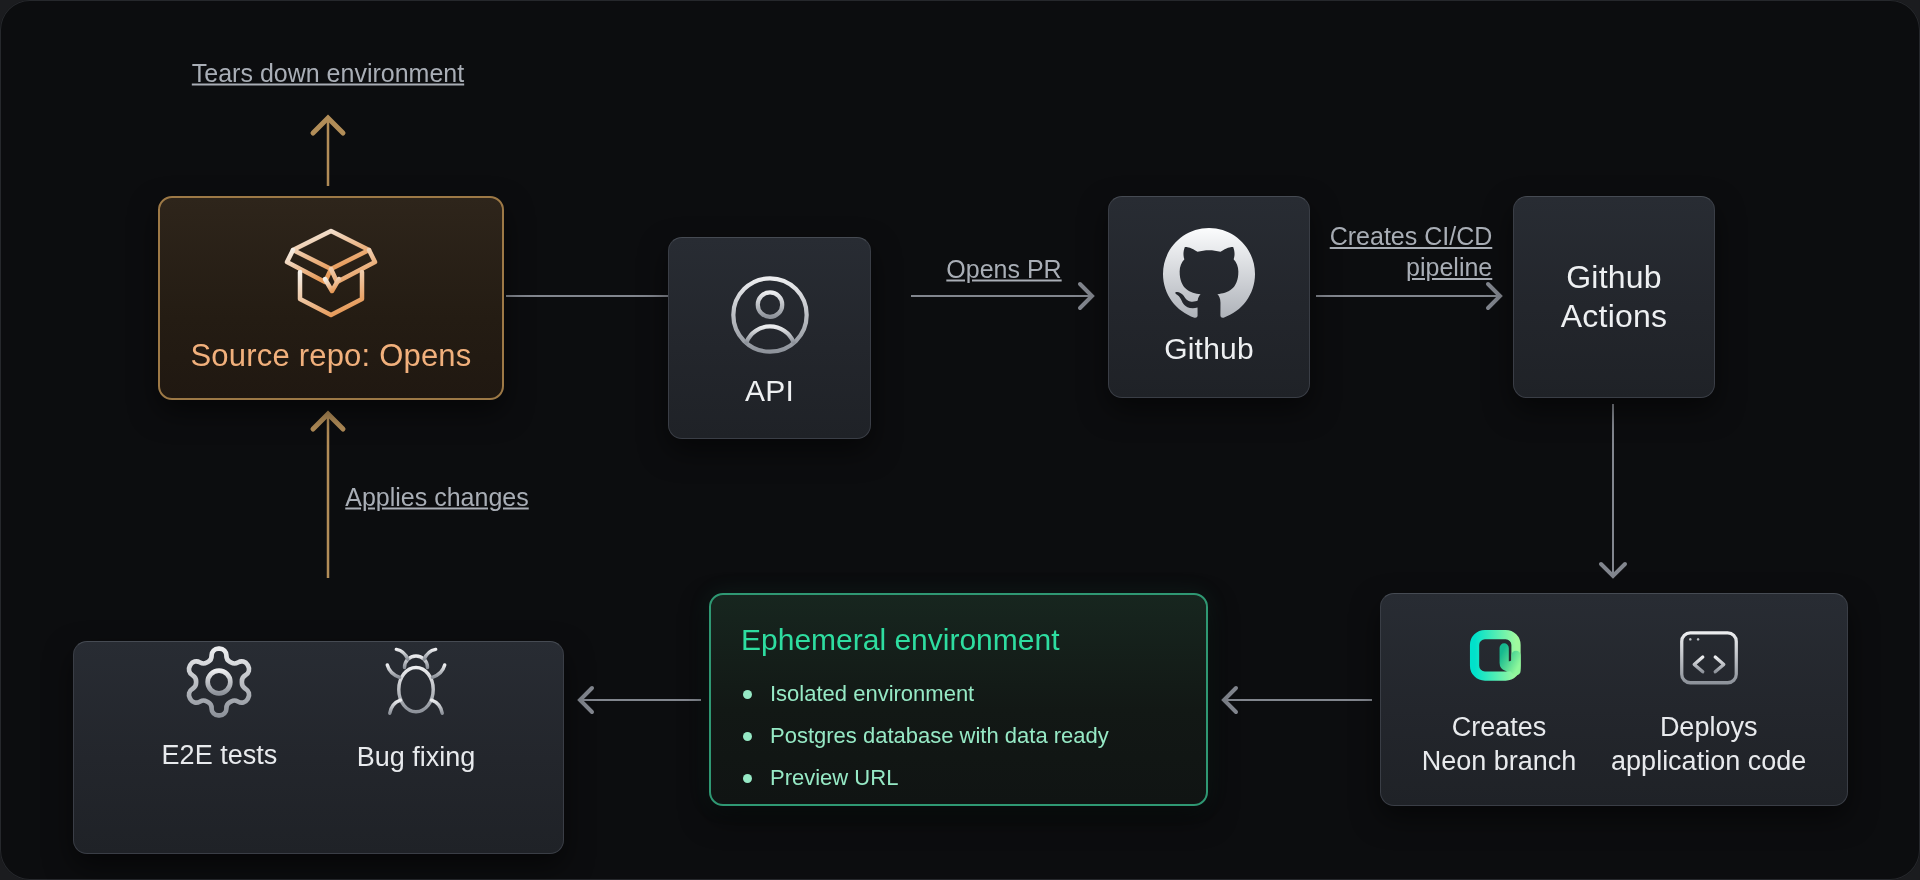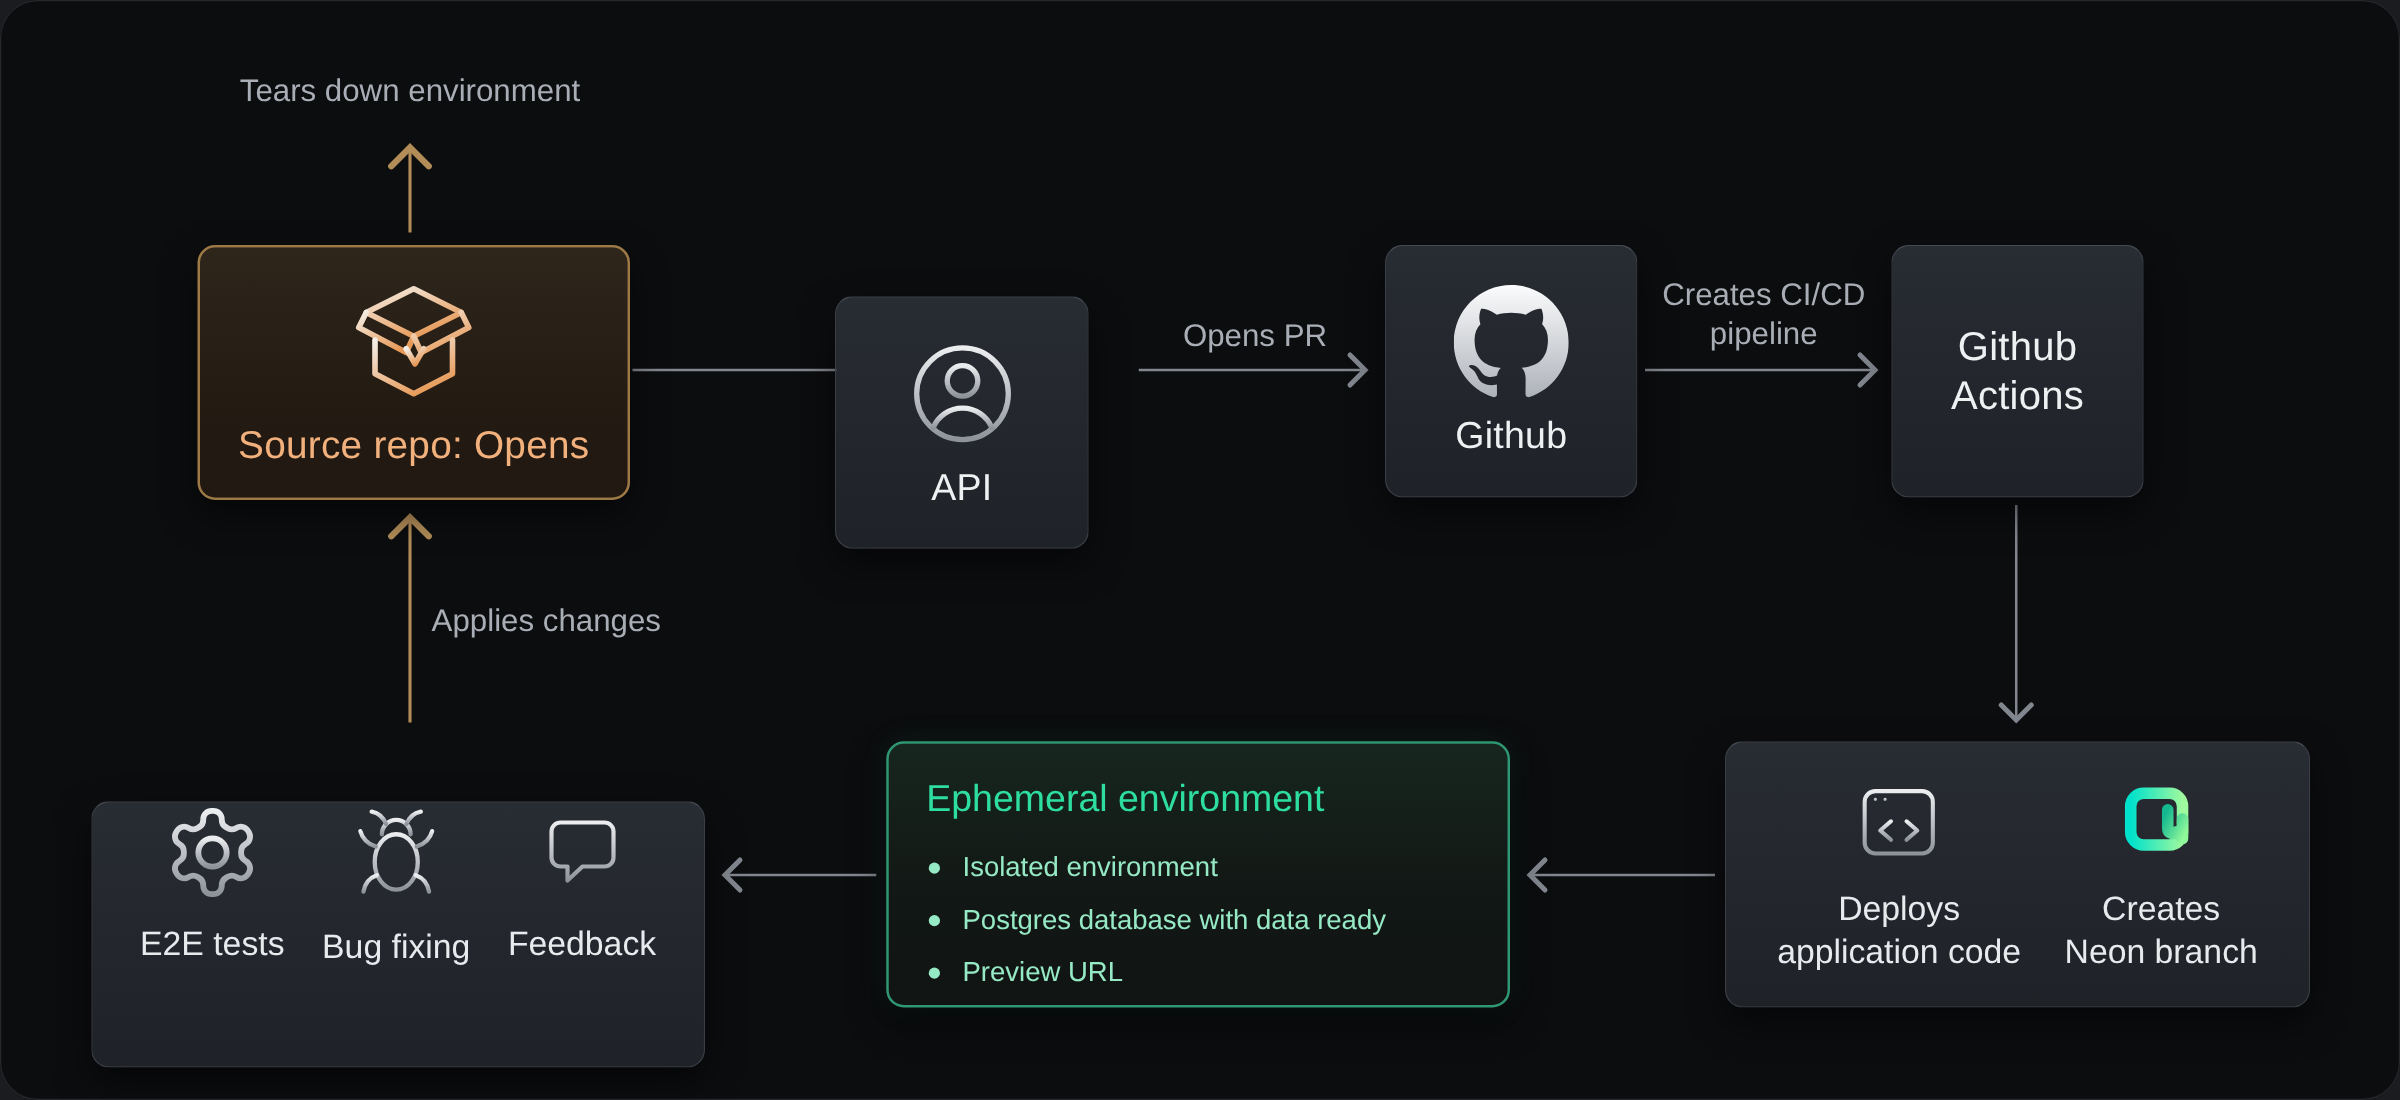--- a/index.html
+++ b/index.html
@@ -38,21 +38,21 @@
     border:2px solid #2f9873;
     box-shadow:0 12px 28px rgba(0,0,0,.5),0 0 22px rgba(47,152,115,.12);
   }
   .node-label{
     color:#eef0f2;font-size:30px;letter-spacing:.2px;text-align:center;
   }
   .amber-label{color:#f1b07c;font-size:31px;}
   .gha-label{font-size:32px;line-height:39px;font-weight:400;}
   .edge-label{
     position:absolute;z-index:2;color:#a9aeb6;font-size:25px;
-    text-align:center;white-space:nowrap;line-height:31px;
+    text-align:right;white-space:nowrap;line-height:31px;text-decoration:underline;
   }
   .mini-item{
     display:flex;flex-direction:column;align-items:center;gap:16px;
   }
   .mini-label{color:#e8eaed;font-size:27px;line-height:34px;text-align:center;white-space:nowrap;}
   
   .eph{align-items:flex-start;justify-content:flex-start;padding:24px 24px 0 22px;box-sizing:border-box;}
   .eph-title{color:#2edda0;font-size:30px;margin:4px 0 16px 8px;}
   .eph-list{list-style:none;margin:0;padding:0;}
   .eph-list li{
@@ -173,26 +173,20 @@
         <ellipse cx="50" cy="58" rx="21" ry="27"></ellipse>
         <path d="M30 43 Q18 39 15 28"></path>
         <path d="M29 57 H11"></path>
         <path d="M31 71 Q20 75 18 87"></path>
         <path d="M70 43 Q82 39 85 28"></path>
         <path d="M71 57 H89"></path>
         <path d="M69 71 Q80 75 82 87"></path>
       </svg>
       <div class="mini-label">Bug fixing</div>
     </div>
-    <div class="mini-item">
-      <svg class="icon" width="80" height="80" viewBox="0 0 100 100" fill="none" stroke="url(#silver)" stroke-width="4.2" stroke-linecap="round" stroke-linejoin="round">
-        <path d="M28 20 h44 a9 9 0 0 1 9 9 v26 a9 9 0 0 1-9 9 H50 L35 78 V64 h-7 a9 9 0 0 1-9-9 V29 a9 9 0 0 1 9-9 z"></path>
-      </svg>
-      <div class="mini-label">Feedback</div>
-    </div>
   </div>
 
   <div class="node green-node eph" style="left:709px;top:593px;width:499px;height:213px;">
     <div class="eph-title">Ephemeral environment</div>
     <ul class="eph-list">
       <li>
         <span class="eph-dot"></span>
         <span>Isolated environment</span>
       </li>
       <li>
@@ -201,38 +195,38 @@
       </li>
       <li>
         <span class="eph-dot"></span>
         <span>Preview URL</span>
       </li>
     </ul>
   </div>
 
   <div class="node slate" style="left:1380px;top:593px;width:468px;height:213px;flex-direction:row;justify-content:space-evenly;align-items:center;padding:0 6px;box-sizing:border-box;">
     <div class="mini-item" style="gap:14px;">
+      <svg class="icon" width="74" height="74" viewBox="0 0 100 100" fill="none">
+        <rect x="17" y="17" width="56" height="56" rx="14" stroke="url(#neonG)" stroke-width="12.5"></rect>
+        <path d="M57 35 V55 a5.5 5.5 0 0 0 9.6 3.6 L73 66 V45" stroke="url(#neonG2)" stroke-width="12.5" stroke-linecap="round" stroke-linejoin="round"></path>
+      </svg>
+      <div class="mini-label">
+        <div>Creates</div>
+        <div>Neon branch</div>
+      </div>
+    </div>
+    <div class="mini-item" style="gap:14px;">
       <svg class="icon" width="78" height="74" viewBox="0 0 100 95" fill="none" stroke="url(#silver)" stroke-width="4.2" stroke-linecap="round" stroke-linejoin="round">
         <rect x="15" y="14" width="70" height="64" rx="11"></rect>
         <path d="M15 31 H85"></path>
         <circle cx="26" cy="22.5" r="1.6" fill="url(#silver)" stroke="none"></circle>
         <circle cx="36" cy="22.5" r="1.6" fill="url(#silver)" stroke="none"></circle>
         <path d="M42 45 L31 54.5 L42 64"></path>
         <path d="M58 45 L69 54.5 L58 64"></path>
       </svg>
       <div class="mini-label">
         <div>Deploys</div>
         <div>application code</div>
       </div>
     </div>
-    <div class="mini-item" style="gap:14px;">
-      <svg class="icon" width="74" height="74" viewBox="0 0 100 100" fill="none">
-        <rect x="17" y="17" width="56" height="56" rx="14" stroke="url(#neonG)" stroke-width="12.5"></rect>
-        <path d="M57 35 V55 a5.5 5.5 0 0 0 9.6 3.6 L73 66 V45" stroke="url(#neonG2)" stroke-width="12.5" stroke-linecap="round" stroke-linejoin="round"></path>
-      </svg>
-      <div class="mini-label">
-        <div>Creates</div>
-        <div>Neon branch</div>
-      </div>
-    </div>
   </div>
 
 </div>
 
 </body></html>

